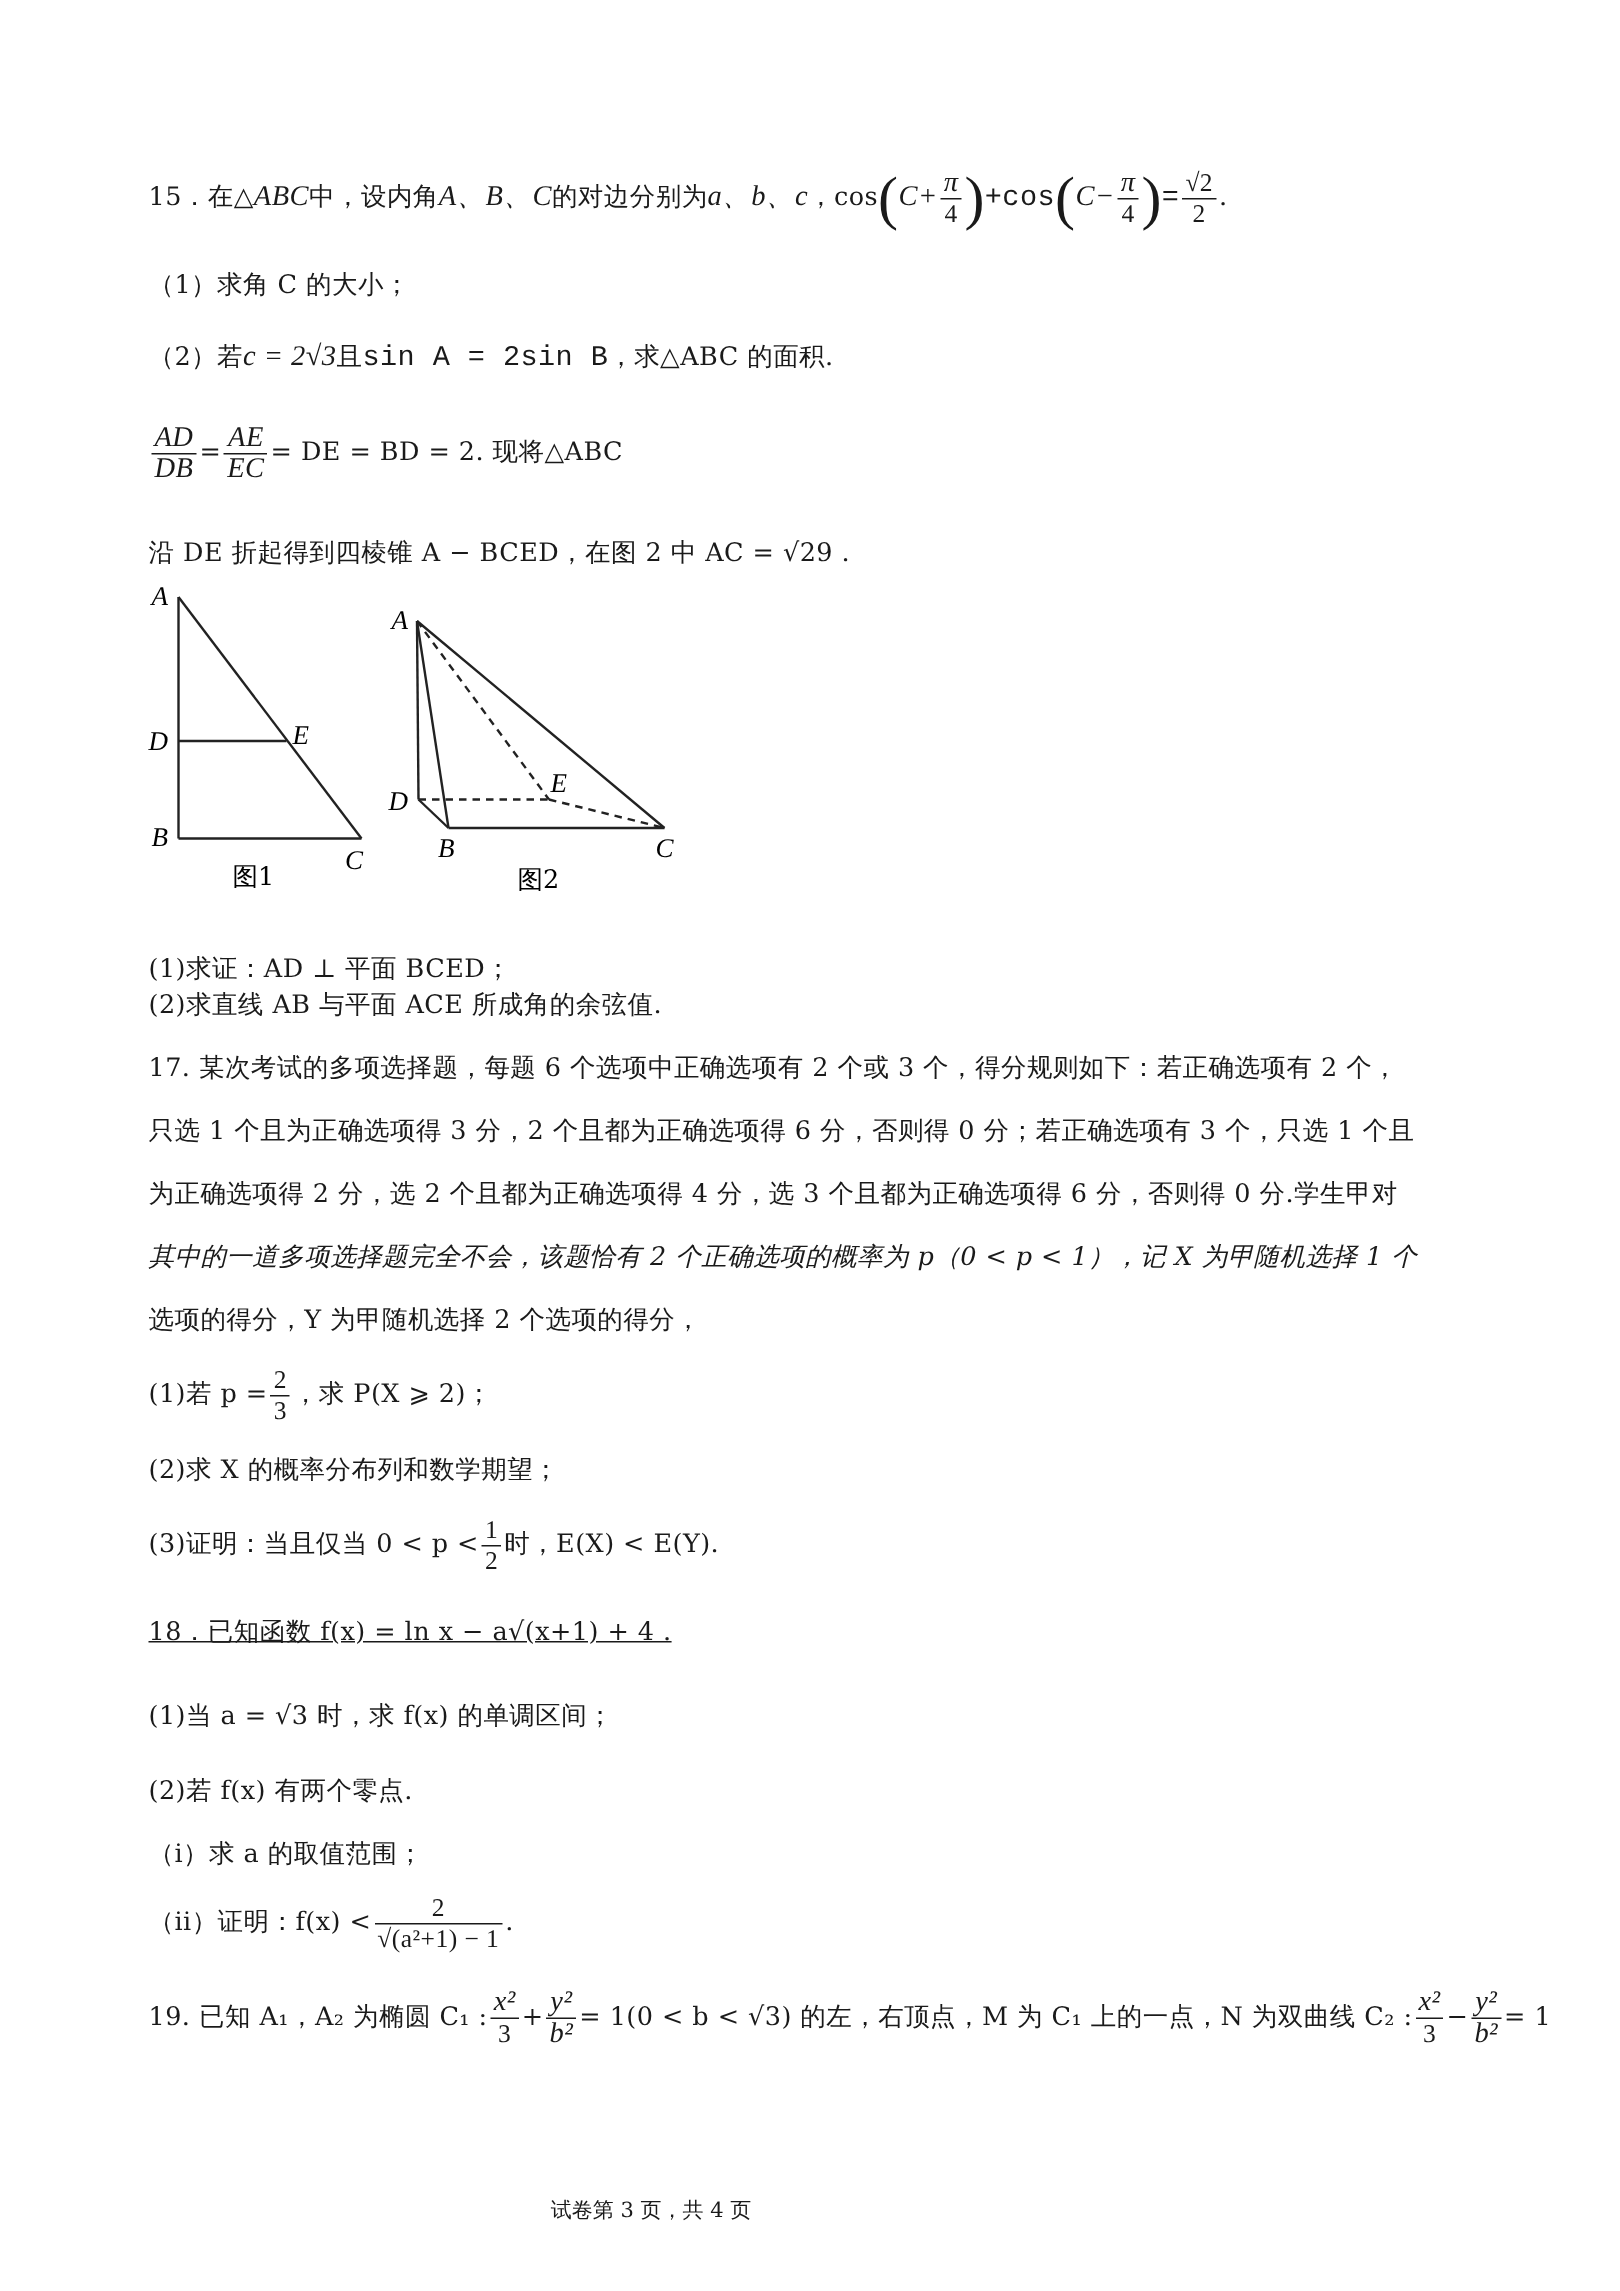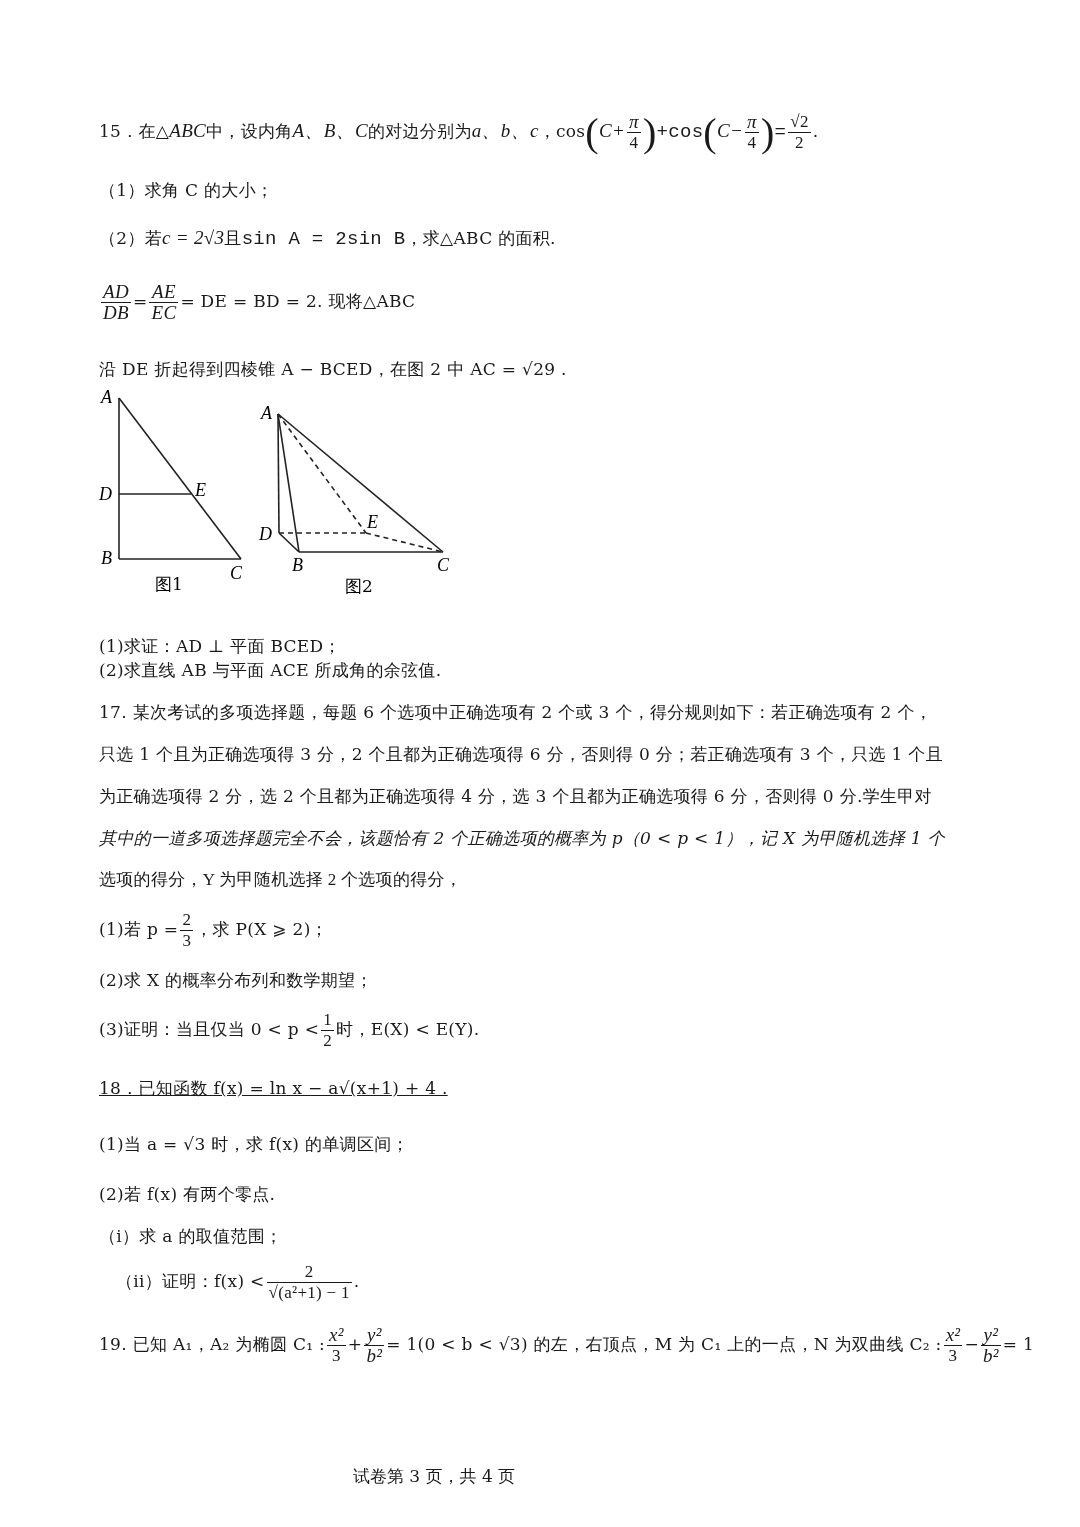--- a/index.html
+++ b/index.html
@@ -6,21 +6,21 @@
   body { width:1080px; height:1527px; position:relative; overflow:hidden;
          font-family:"DejaVu Serif","Liberation Serif",serif; color:#1a1a1a; }
   .line { position:absolute; left:99px; font-size:17px; line-height:24px; white-space:nowrap; letter-spacing:0.3px; }
   .i { font-style:italic; font-family:"Liberation Serif",serif; font-size:19px; }
   .m { font-family:Liberation Mono, monospace; font-size:19px; }
   .frac { display:inline-block; vertical-align:middle; text-align:center; margin:0 2px; font-family:"Liberation Serif",serif; font-size:17px; }
   .frac .num { display:block; border-bottom:1px solid #1a1a1a; padding:0 2px; line-height:20px; }
   .frac .den { display:block; line-height:20px; padding:0 2px; }
   .paren { font-size:40px; font-weight:100; vertical-align:middle; line-height:40px; font-family:"Liberation Serif",serif; }
   #fig-svg { position:absolute; left:0; top:0; }
-  .footer { position:absolute; top:1465px; left:0; width:868px; text-align:center; font-size:17px; }
+  .footer { position:absolute; top:1465px; left:0; width:868px; text-align:center; font-size:14px; }
   .fig-label { font-family:"Liberation Serif",serif; font-style:italic; font-size:18px; }
   .fig-caption { font-family:"DejaVu Serif",serif; font-size:17px; }
 </style>
 </head>
 <body>
 
 <div class="line" style="top:112px;">
   <span>15．</span><span>在△</span><span class="i">ABC</span><span>中，设内角</span><span class="i">A、B、C</span><span>的对边分别为</span><span class="i">a、b、c</span><span>，cos</span><span class="paren">(</span><span class="i">C+</span><span class="frac"><span class="num i">π</span><span class="den">4</span></span><span class="paren">)</span><span class="m">+cos</span><span class="paren">(</span><span class="i">C−</span><span class="frac"><span class="num i">π</span><span class="den">4</span></span><span class="paren">)</span><span class="m">=</span><span class="frac"><span class="num">√2</span><span class="den">2</span></span><span>.</span>
 </div>
 <div class="line" style="top:178px;">（1）求角 C 的大小；</div>
@@ -69,34 +69,34 @@
   </g>
 </svg>
 
 <div class="line" style="top:606px;margin-top:28px;">(1)求证：AD ⊥ 平面 BCED；</div>
 <div class="line" style="top:658px;">(2)求直线 AB 与平面 ACE 所成角的余弦值.</div>
 
 <div class="line" style="top:700px;">17. 某次考试的多项选择题，每题 6 个选项中正确选项有 2 个或 3 个，得分规则如下：若正确选项有 2 个，</div>
 <div class="line" style="top:742px;">只选 1 个且为正确选项得 3 分，2 个且都为正确选项得 6 分，否则得 0 分；若正确选项有 3 个，只选 1 个且</div>
 <div class="line" style="top:784px;">为正确选项得 2 分，选 2 个且都为正确选项得 4 分，选 3 个且都为正确选项得 6 分，否则得 0 分.学生甲对</div>
 <div class="line" style="top:826px;font-style:italic;">其中的一道多项选择题完全不会，该题恰有 2 个正确选项的概率为 p（0 &lt; p &lt; 1），记 X 为甲随机选择 1 个</div>
-<div class="line" style="top:868px;font-family:Liberation Serif, serif;">选项的得分，Y 为甲随机选择 2 个选项的得分，</div>
+<div class="line" style="top:868px;">选项的得分，Y 为甲随机选择 2 个选项的得分，</div>
 <div class="line" style="top:910px;">
   <span>(1)若 p =</span><span class="frac"><span class="num">2</span><span class="den">3</span></span><span>，求 P(X ⩾ 2)；</span>
 </div>
 <div class="line" style="top:968px;">(2)求 X 的概率分布列和数学期望；</div>
 <div class="line" style="top:1010px;">
   <span>(3)证明：当且仅当 0 &lt; p &lt;</span><span class="frac"><span class="num">1</span><span class="den">2</span></span><span>时，E(X) &lt; E(Y).</span>
 </div>
 
 <div class="line" style="top:1076px;text-decoration:underline;">18．已知函数 f(x) = ln x − a√(x+1) + 4 .</div>
 <div class="line" style="top:1132px;">(1)当 a = √3 时，求 f(x) 的单调区间；</div>
 <div class="line" style="top:1182px;">(2)若 f(x) 有两个零点.</div>
 <div class="line" style="top:1224px;">（i）求 a 的取值范围；</div>
-<div class="line" style="top:1262px;margin-left:17px;">
+<div class="line" style="top:1262px;">
   <span>（ii）证明：f(x) &lt;</span><span class="frac"><span class="num">2</span><span class="den">√(a²+1) − 1</span></span><span>.</span>
 </div>
 
 <div class="line" style="top:1325px;">
   <span>19. 已知 A₁，A₂ 为椭圆 C₁ :</span><span class="frac"><span class="num i">x²</span><span class="den">3</span></span><span>+</span><span class="frac"><span class="num i">y²</span><span class="den i">b²</span></span><span>= 1(0 &lt; b &lt; √3) 的左，右顶点，M 为 C₁ 上的一点，N 为双曲线 C₂ :</span><span class="frac"><span class="num i">x²</span><span class="den">3</span></span><span>−</span><span class="frac"><span class="num i">y²</span><span class="den i">b²</span></span><span>= 1</span>
 </div>
 
 <div class="footer">试卷第 3 页，共 4 页</div>
 
 </body></html>

